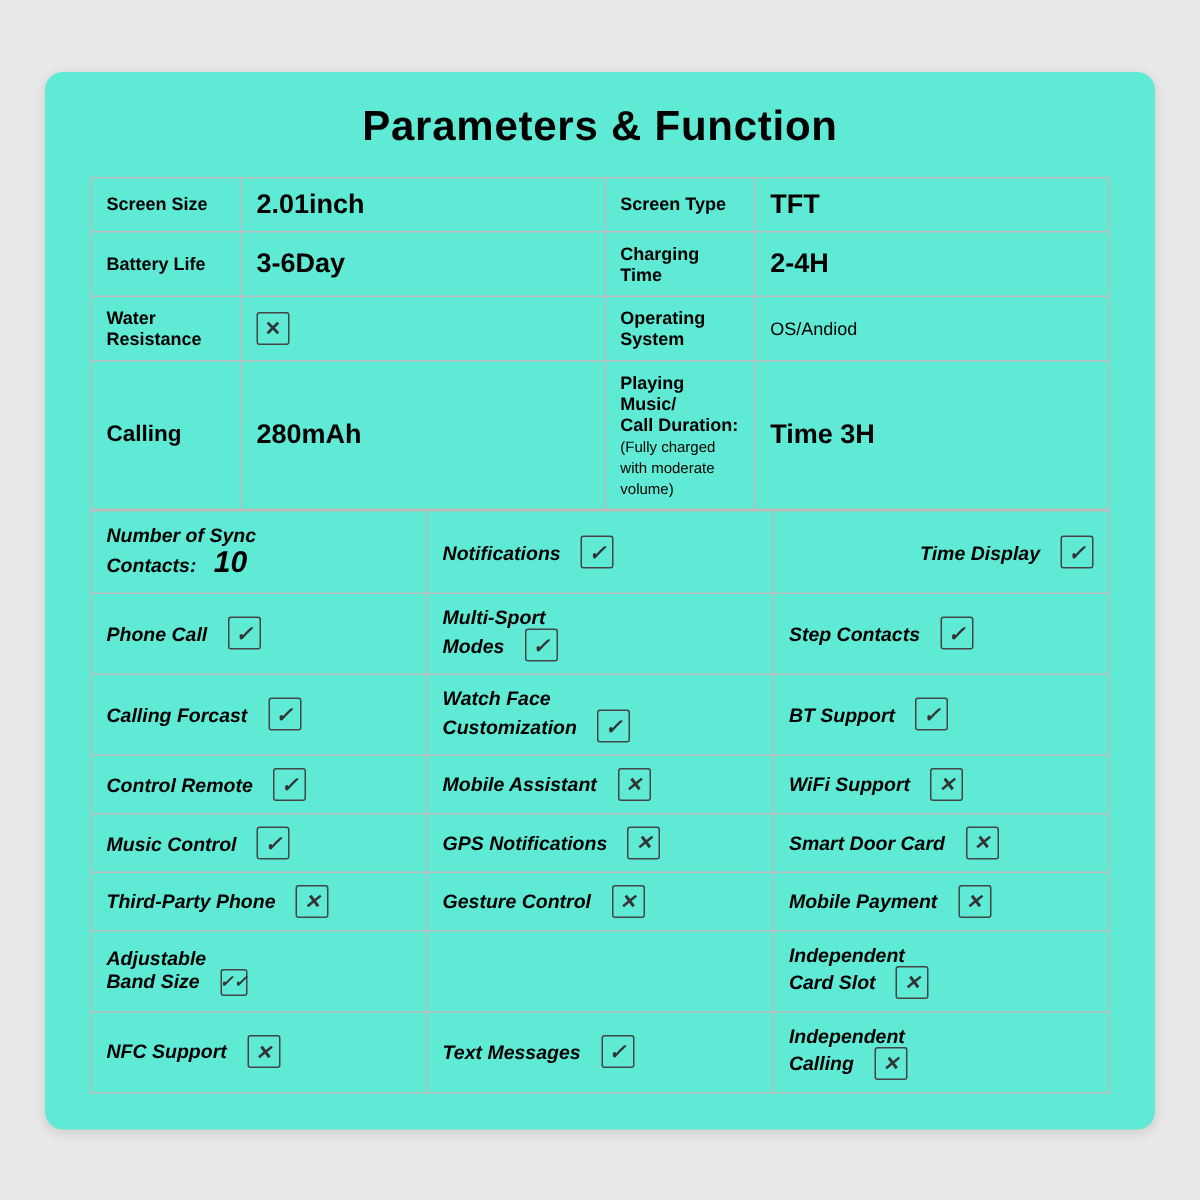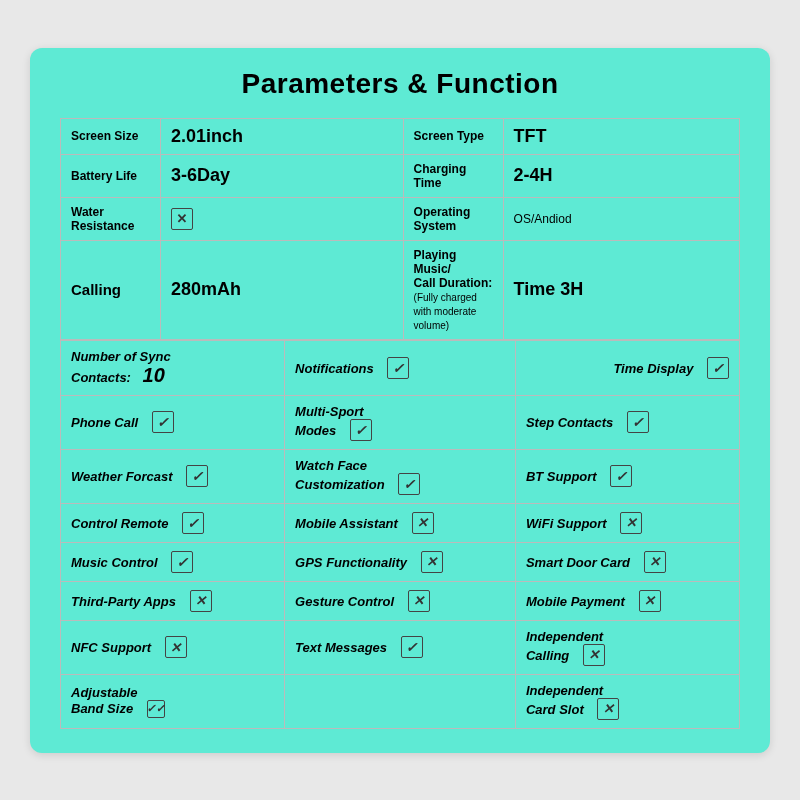--- a/index.html
+++ b/index.html
@@ -159,21 +159,21 @@
         <span class="checkbox checked" style="margin-left:10px;"></span>
       </td>
       <td>
         <span class="feat-label">Step Contacts</span>
         <span class="checkbox checked" style="margin-left:10px;"></span>
       </td>
     </tr>
 
     <tr>
       <td>
-        <span class="feat-label">Weather Forcast</span>
+        <span class="feat-label">Calling Forcast</span>
         <span class="checkbox checked" style="margin-left:10px;"></span>
       </td>
       <td>
         <span class="feat-label">Watch Face<br>Customization</span>
         <span class="checkbox checked" style="margin-left:10px;"></span>
       </td>
       <td>
         <span class="feat-label">BT Support</span>
         <span class="checkbox checked" style="margin-left:10px;"></span>
       </td>
@@ -193,65 +193,65 @@
         <span class="checkbox unchecked" style="margin-left:10px;"></span>
       </td>
     </tr>
 
     <tr>
       <td>
         <span class="feat-label">Music Control</span>
         <span class="checkbox checked" style="margin-left:10px;"></span>
       </td>
       <td>
-        <span class="feat-label">GPS Functionality</span>
+        <span class="feat-label">GPS Notifications</span>
         <span class="checkbox unchecked" style="margin-left:10px;"></span>
       </td>
       <td>
         <span class="feat-label">Smart Door Card</span>
         <span class="checkbox unchecked" style="margin-left:10px;"></span>
       </td>
     </tr>
 
     <tr>
       <td>
-        <span class="feat-label">Third-Party Apps</span>
+        <span class="feat-label">Third-Party Phone</span>
         <span class="checkbox unchecked" style="margin-left:10px;"></span>
       </td>
       <td>
         <span class="feat-label">Gesture Control</span>
         <span class="checkbox unchecked" style="margin-left:10px;"></span>
       </td>
       <td>
         <span class="feat-label">Mobile Payment</span>
-        <span class="checkbox unchecked" style="margin-left:10px;"></span>
-      </td>
-    </tr>
-
-    <tr>
-      <td>
-        <span class="feat-label">NFC Support</span>
-        <span class="checkbox unchecked" style="margin-left:10px;"></span>
-      </td>
-      <td>
-        <span class="feat-label">Text Messages</span>
-        <span class="checkbox checked" style="margin-left:10px;"></span>
-      </td>
-      <td>
-        <span class="feat-label">Independent<br>Calling</span>
         <span class="checkbox unchecked" style="margin-left:10px;"></span>
       </td>
     </tr>
 
     <tr>
       <td>
         <span class="feat-label">Adjustable<br>Band Size</span>
         <span class="checkbox checked-small" style="margin-left: 10px; border: 1.5px solid rgb(68, 68, 68); width: 18px; height: 18px; display: inline-flex; align-items: center; justify-content: center; font-size: 11px; font-weight: bold;">✓</span>
       </td>
       <td></td>
       <td>
         <span class="feat-label">Independent<br>Card Slot</span>
+        <span class="checkbox unchecked" style="margin-left:10px;"></span>
+      </td>
+    </tr>
+
+    <tr>
+      <td>
+        <span class="feat-label">NFC Support</span>
+        <span class="checkbox unchecked" style="margin-left:10px;"></span>
+      </td>
+      <td>
+        <span class="feat-label">Text Messages</span>
+        <span class="checkbox checked" style="margin-left:10px;"></span>
+      </td>
+      <td>
+        <span class="feat-label">Independent<br>Calling</span>
         <span class="checkbox unchecked" style="margin-left:10px;"></span>
       </td>
     </tr>
   </tbody>
     </table>
 </div>
 
 </body></html>

